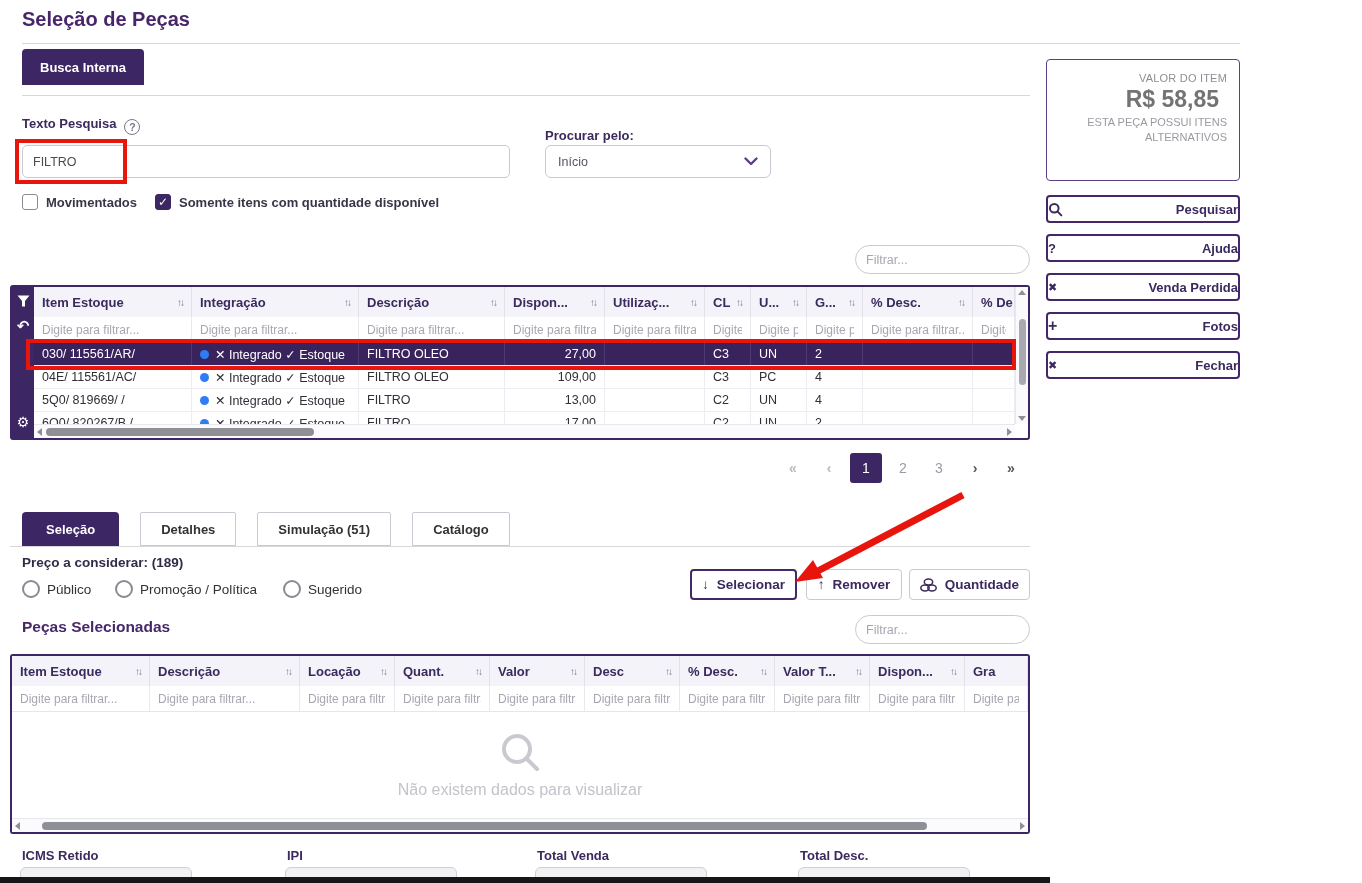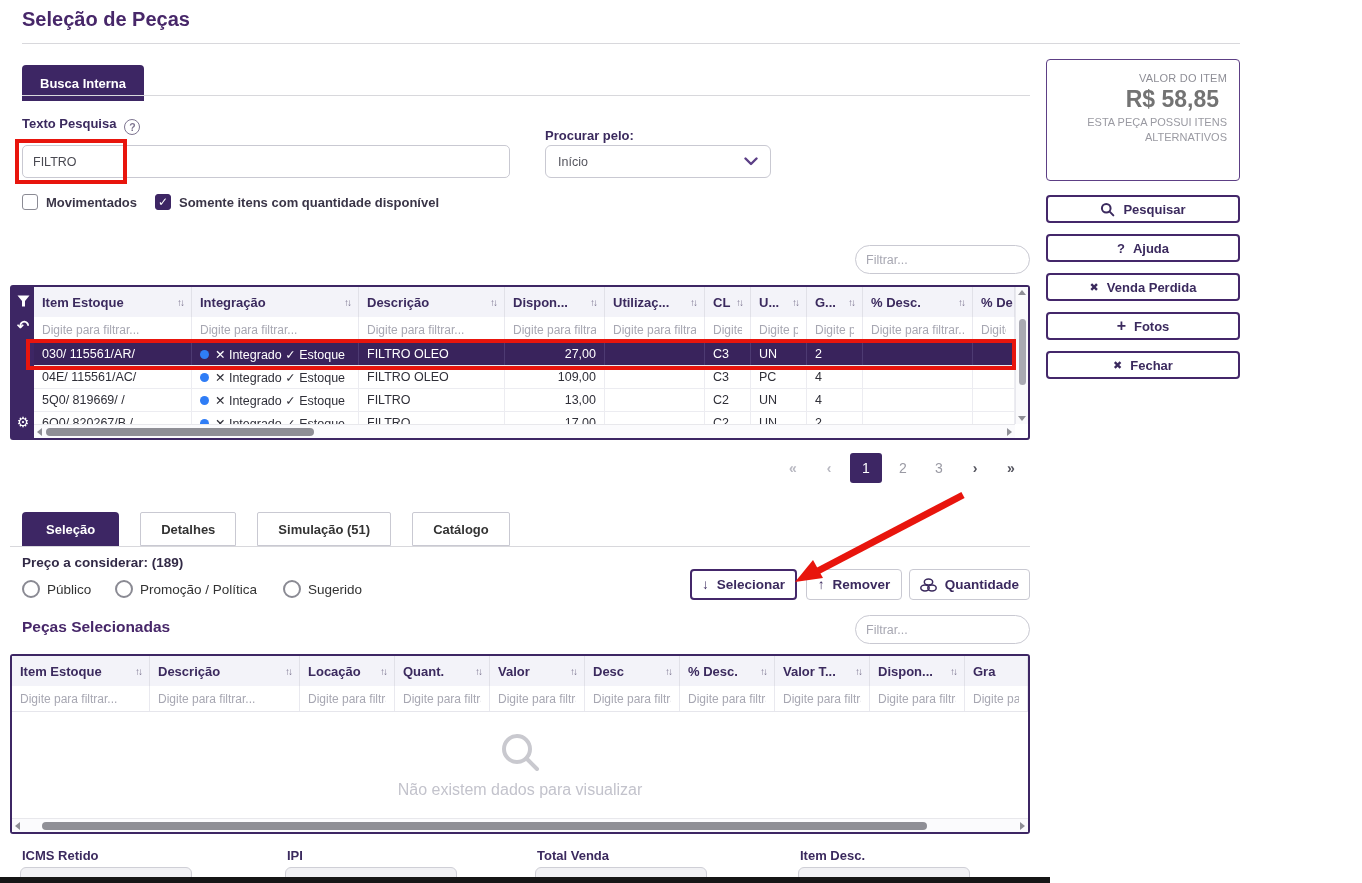--- a/index.html
+++ b/index.html
@@ -77,35 +77,35 @@
   .dtab.active{background:var(--purple);color:#fff;font-weight:bold;border-radius:4px 4px 0 0;padding:0 24px;}
   .dtab.plain{background:#fff;color:#333;border:1px solid var(--gb);border-radius:2px 2px 0 0;padding:0 20px;}
   .radio{width:18px;height:18px;border:2px solid #8a8a93;border-radius:50%;background:#fff;display:inline-block;}
   .rlabel{font-size:13.5px;color:#333;}
   
   .card{border:1px solid #5d3f85;border-radius:4px;padding:12px 12px;text-align:right;background:#fff;}
   .card .small{font-size:11px;color:#8e8e96;letter-spacing:.2px;}
   .card .big{font-size:23px;font-weight:bold;color:#737373;margin:2px 8px 2px 0;}
   .card .note{font-size:11px;color:#9a9aa2;line-height:1.35;}
   .sbtn{background:#fff;border:2px solid #44276a;border-radius:4px;color:var(--ink);font-size:13px;font-weight:bold;
-    display:flex;align-items:center;justify-content:center;gap:8px;cursor:pointer;}
+    display:flex;align-items:center;justify-content:space-between;gap:8px;cursor:pointer;}
   .empty{display:flex;flex-direction:column;align-items:center;justify-content:center;gap:8px;color:#c3c3cc;}
   .empty .etxt{font-size:16px;color:#c3c3cc;}
   .fbox{background:#f1f1f4;border:1px solid #cfcfd6;border-radius:6px;}
   .icon-p{color:var(--ink);font-weight:bold;}
 </style>
 </head>
 <body>
 
 <div class="page">
 
   <div class="abs title" style="left:22px;top:8px;">Seleção de Peças</div>
   <div class="abs rule" style="left:22px;top:43px;width:1218px;"></div>
 
-  <div class="abs tab-main" style="left:22px;top:65px;">
+  <div class="abs tab-main" style="left:22px;top:49px;">
     <span>Busca Interna</span>
   </div>
   <div class="abs rule" style="left:22px;top:95px;width:1008px;"></div>
 
   <div class="abs lbl" style="left:22px;top:116px;">
     <span>Texto Pesquisa</span><span class="help">?</span>
   </div>
   <input class="abs input" style="left: 22px; top: 145px; width: 488px; height: 33px;" value="FILTRO">
   <div class="abs redbox" style="left:15px;top:139px;width:112px;height:45px;"></div>
 
@@ -391,21 +391,21 @@
     <div class="hscroll" style="left:0;right:0;">
       <span class="tri lf" style="left:3px;top:3px;"></span>
       <div class="hthumb" style="left:30px;width:885px;"></div>
       <span class="tri rt" style="right:3px;top:3px;"></span>
     </div>
   </div>
 
   <div class="abs lbl" style="left:22px;top:848px;">ICMS Retido</div>
   <div class="abs lbl" style="left:287px;top:848px;">IPI</div>
   <div class="abs lbl" style="left:537px;top:848px;">Total Venda</div>
-  <div class="abs lbl" style="left:800px;top:848px;">Item Desc.</div>
+  <div class="abs lbl" style="left:800px;top:848px;">Total Desc.</div>
   <div class="abs fbox" style="left:20px;top:867px;width:172px;height:18px;"></div>
   <div class="abs fbox" style="left:285px;top:867px;width:172px;height:18px;"></div>
   <div class="abs fbox" style="left:535px;top:867px;width:172px;height:18px;"></div>
   <div class="abs fbox" style="left:798px;top:867px;width:172px;height:18px;"></div>
   <div class="abs" style="left:0;top:877px;width:1050px;height:6px;background:#161616;"></div>
 
   <div class="abs card" style="left:1046px;top:59px;width:194px;height:122px;">
     <div class="small">VALOR DO ITEM</div>
     <div class="big">R$ 58,85</div>
     <div class="note">ESTA PEÇA POSSUI ITENS ALTERNATIVOS</div>

